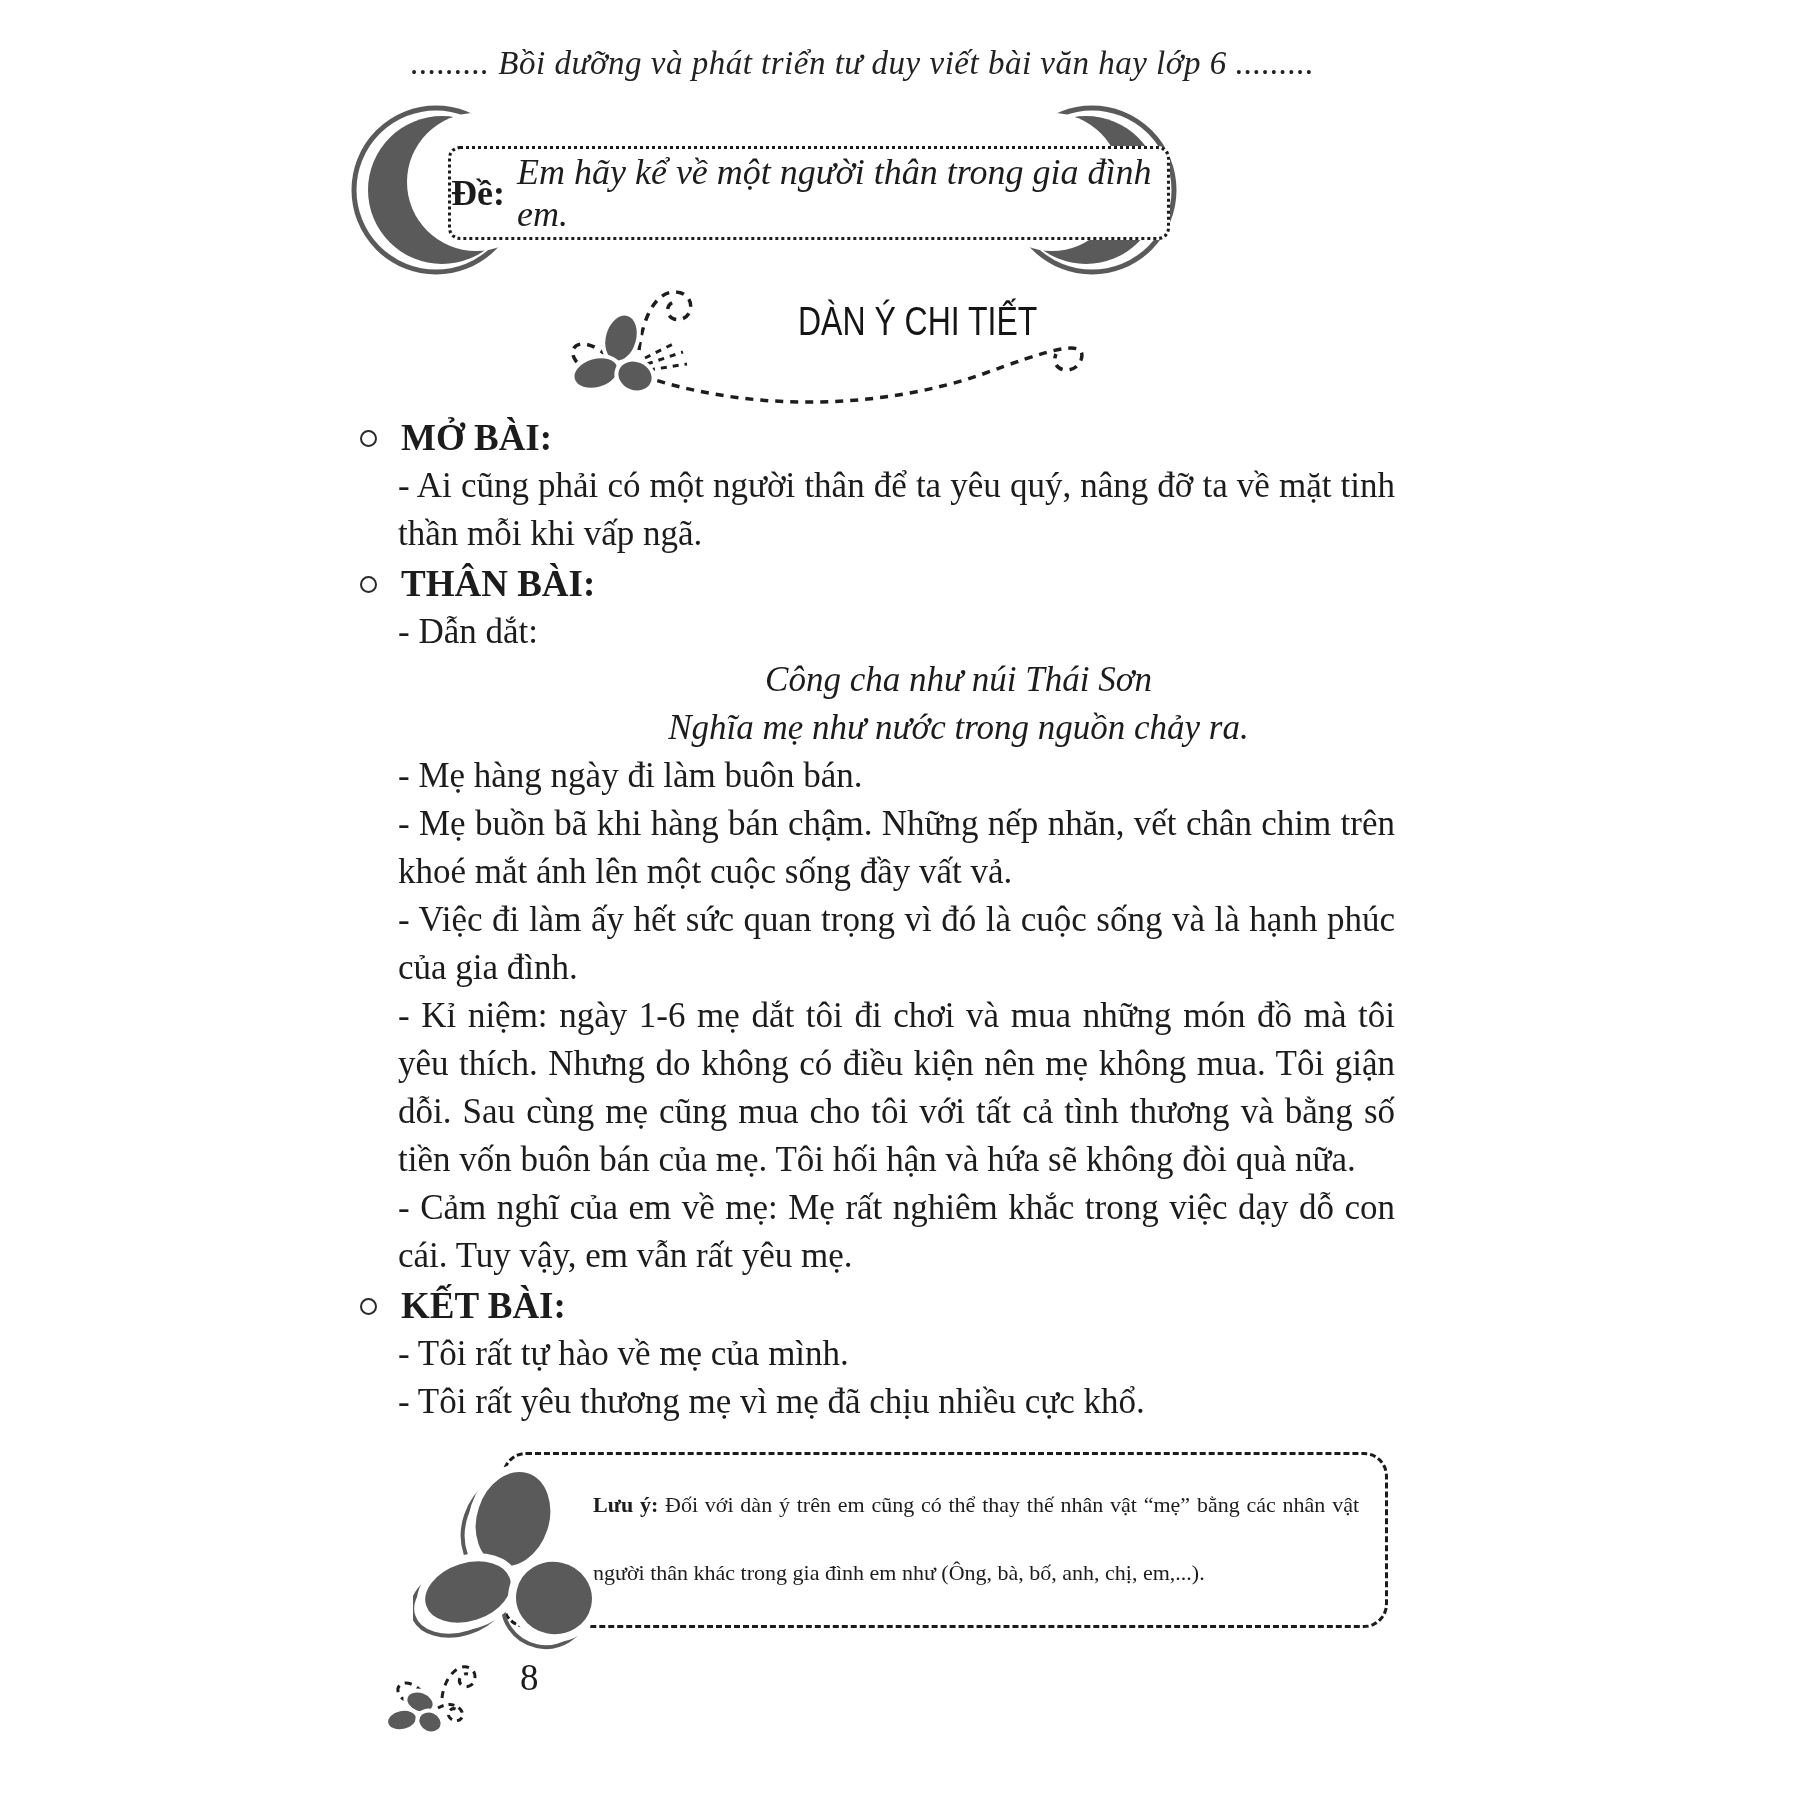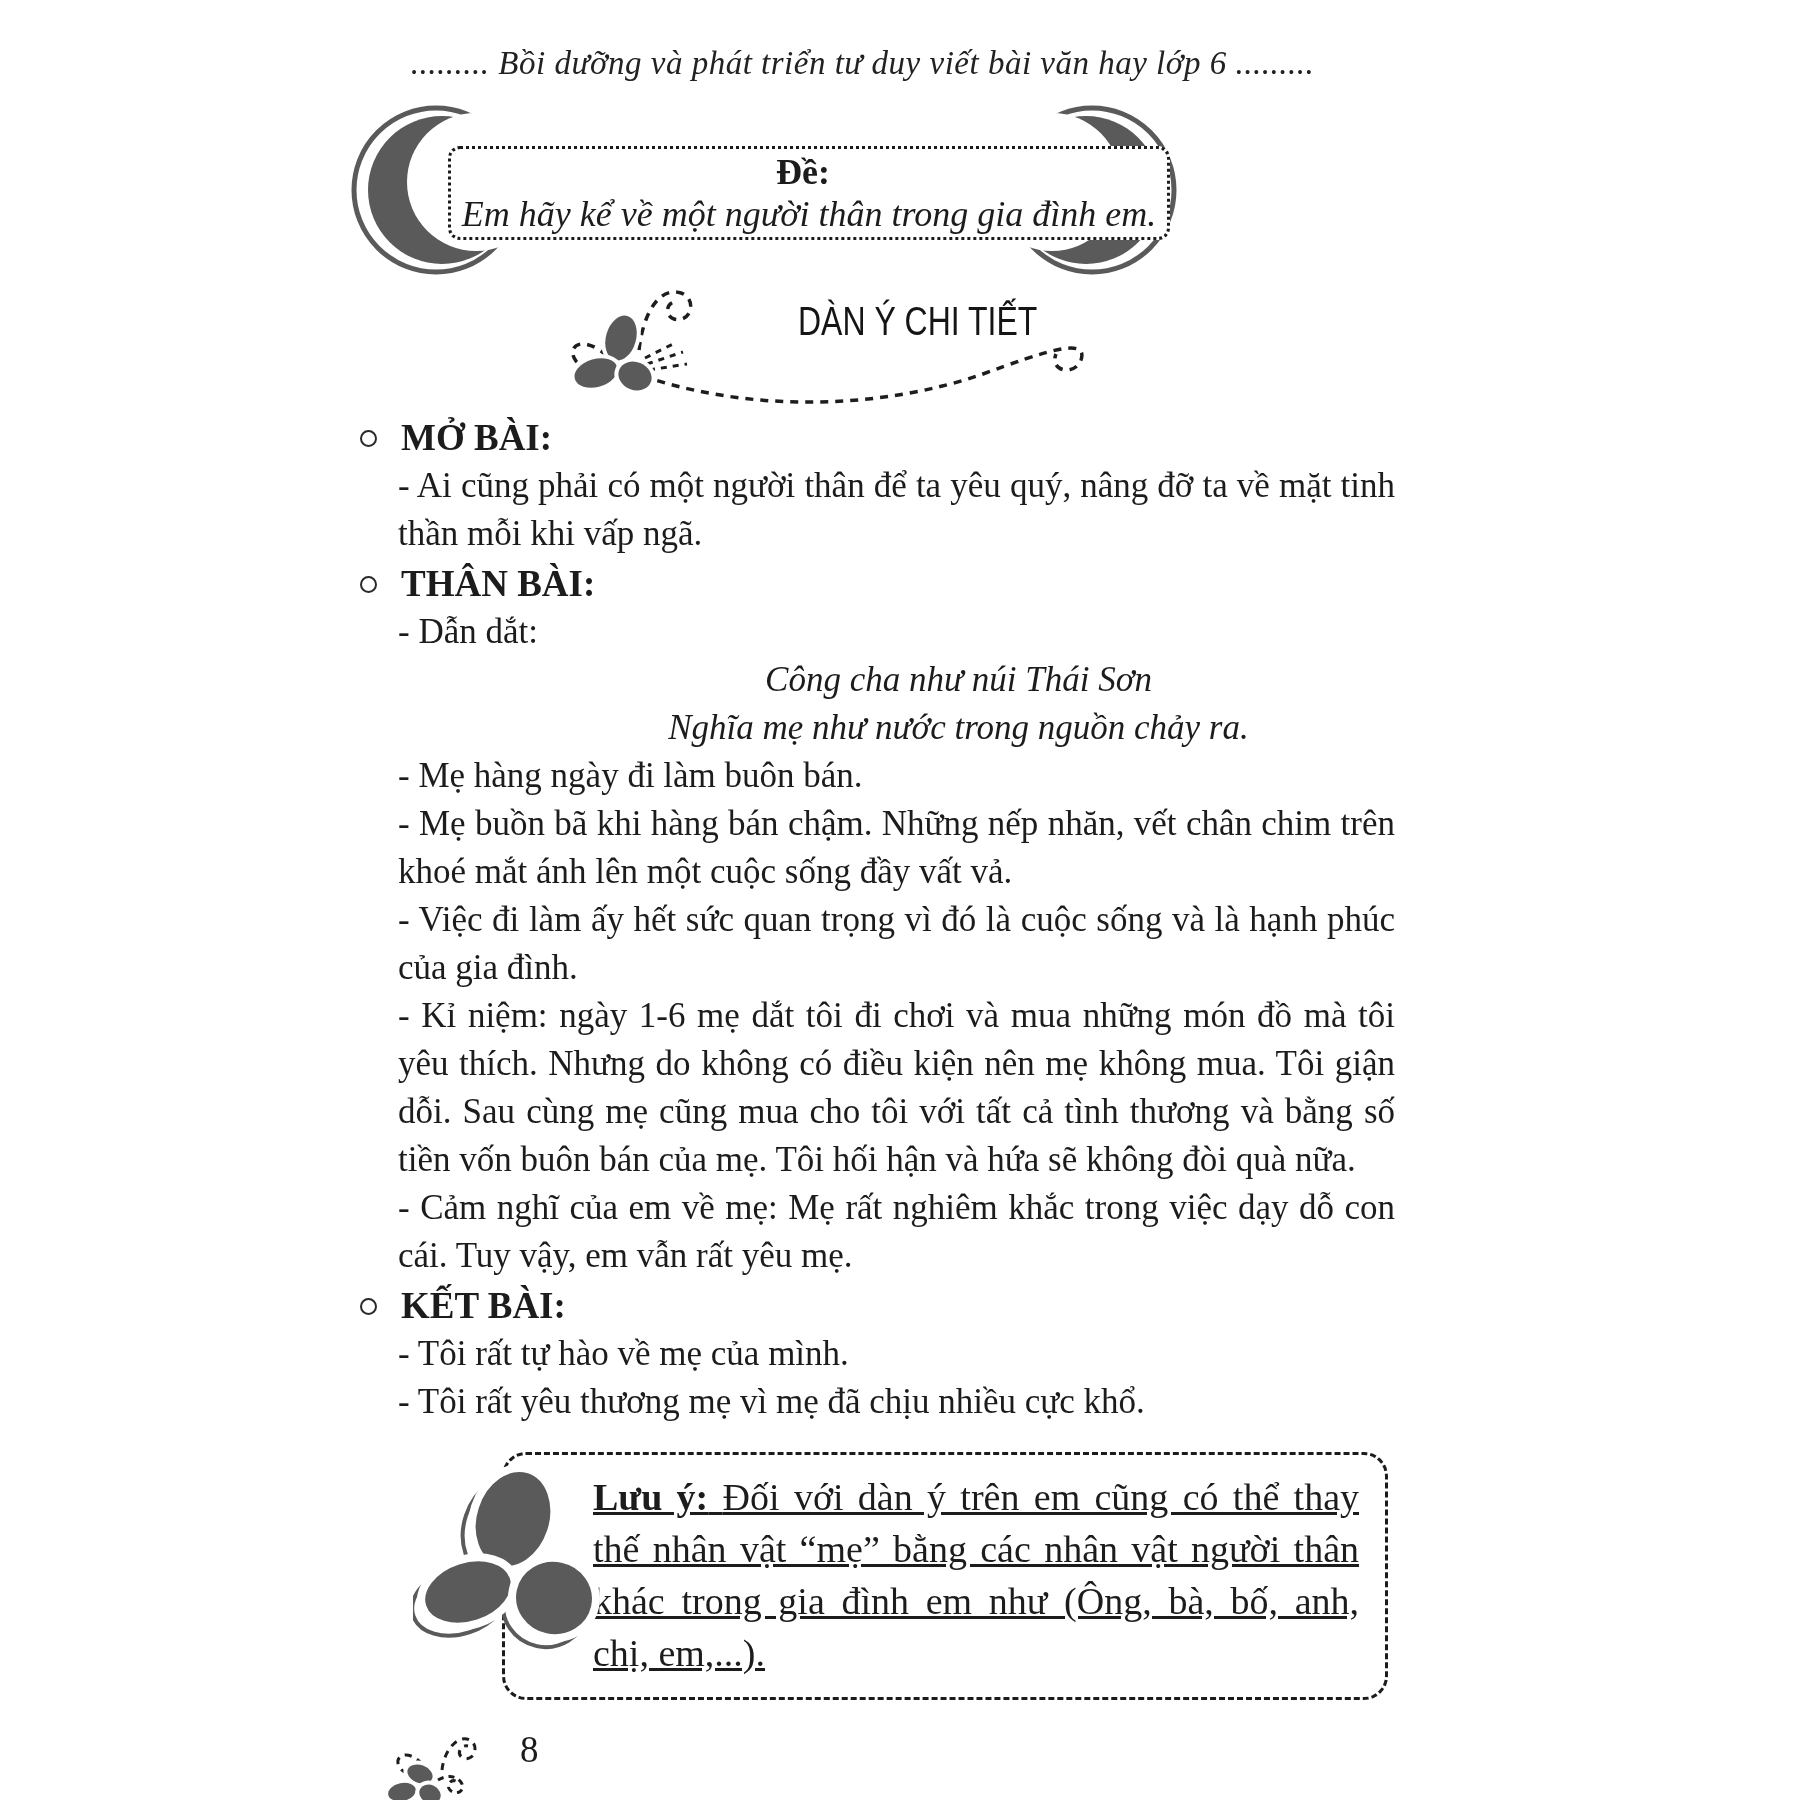--- a/index.html
+++ b/index.html
@@ -25,21 +25,20 @@
   
   .banner{position:relative;height:160px;margin-top:22px;}
   .banner svg{position:absolute;}
   .orn-left{left:14px;top:-4px;}
   .orn-right{left:662px;top:-4px;transform:scaleX(-1);}
   .prompt-box{
     position:absolute;left:118px;top:40px;width:722px;height:94px;z-index:2;
     background:#fff;border:3px dotted #1b1b1b;border-radius:12px;
     display:flex;align-items:center;justify-content:center;
     font-size:36px;
-    flex-direction:column;
   }
   .prompt-label{font-weight:bold;margin-right:12px;}
   .prompt-text{font-style:italic;}
   
   .title-block{position:relative;height:128px;margin-top:6px;}
   .title-flourish{position:absolute;left:225px;top:0;}
   .outline-title{
     position:absolute;left:468px;top:26px;
     font-family:"Liberation Sans", sans-serif;font-size:41px;font-weight:normal;
     letter-spacing:0px;color:#151515;transform:scaleX(.78);transform-origin:left center;
@@ -61,21 +60,21 @@
     color:var(--ink);
   }
   .item.quote{
     text-align:center;font-style:italic;transform:translateX(62px);
   }
   
   .note{
     position:relative;margin:26px 0 0 172px;width:886px;
     border:3px dashed #1b1b1b;border-radius:24px;
     padding:16px 26px 18px 88px;
-    font-size:38px;line-height:52px;text-align:justify;text-decoration:underline;
+    font-size:22px;line-height:68px;text-align:justify;
   }
   .note-label{font-weight:bold;}
   .note-flower{position:absolute;left:-92px;top:2px;z-index:3;}
   
   .footer{display:flex;align-items:flex-start;gap:6px;margin:18px 0 0 52px;}
   .page-num{font-size:37px;line-height:40px;padding-top:12px;}
   
   .petal{fill:var(--deco);stroke:#fff;}
   .petal-outline{fill:none;stroke:var(--deco);}
   .dash{fill:none;stroke:#1d1d1d;}

